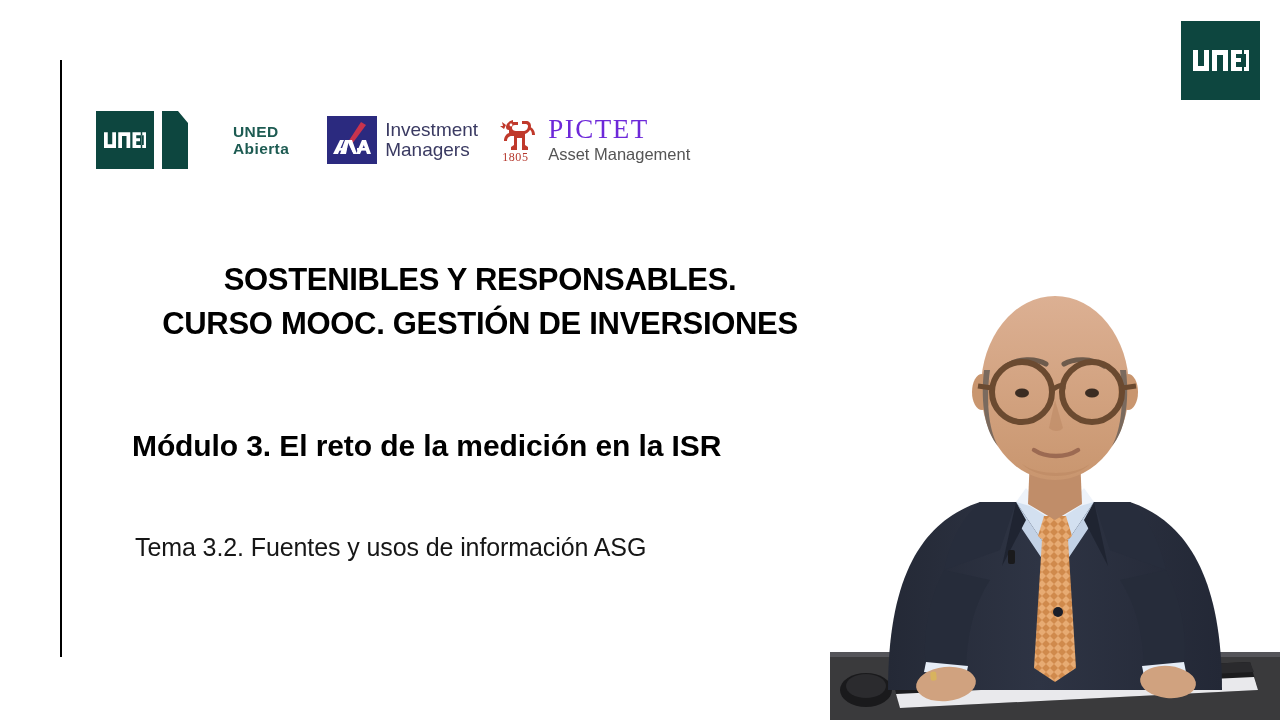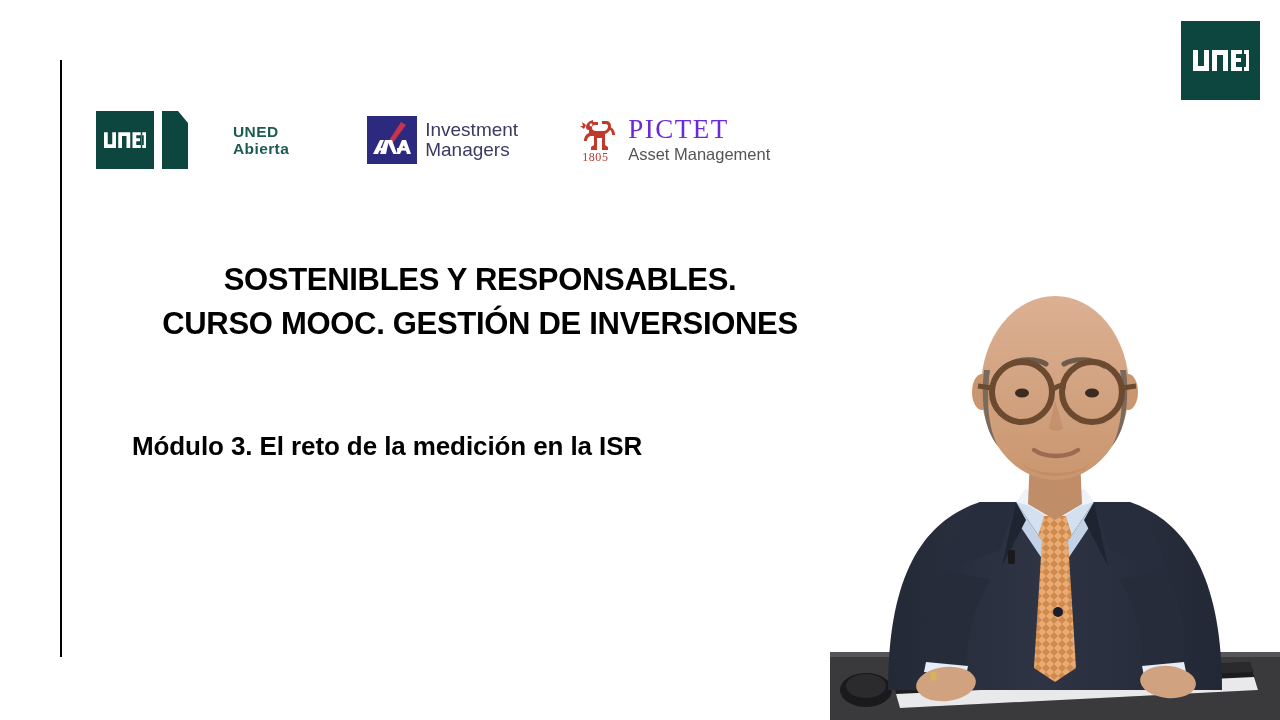--- a/index.html
+++ b/index.html
@@ -28,21 +28,21 @@
   .vrule {
     position:absolute; left:60px; top:60px;
     width:2px; height:597px;
     background:#000000;
   }
 
   
   .logo-strip {
     position:absolute; left:96px; top:108px;
     height:64px;
-    display:flex; align-items:center;gap:40px;
+    display:flex; align-items:center;
   }
 
   
   .uned-abierta { display:flex; align-items:center; }
   .ua-sq {
     width:58px; height:58px; background:#0d463f;
     display:flex; align-items:center; justify-content:center;
   }
   .ua-sq2 {
     width:60px; height:58px; background:#0d463f;
@@ -105,21 +105,21 @@
   .course-title {
     position:absolute; left:60px; top:258px; width:840px;
     text-align:center;
     color:#000000;
     font-size:31px; font-weight:bold; line-height:44px;
     letter-spacing:-0.3px;
   }
   .module-line {
     position:absolute; left:132px; top:428px;
     color:#000000;
-    font-size:26px; font-weight:bold; line-height:36px;
+    font-size:30px; font-weight:bold; line-height:36px;
     letter-spacing:-0.1px;
   }
   .topic-line {
     position:absolute; left:135px; top:529px;
     color:#161616;
     font-size:25px; font-weight:normal; line-height:36px;
     letter-spacing:-0.1px;
   }
 
   
@@ -219,20 +219,21 @@
 
   </div>
 
   <div class="course-title">
     <div>SOSTENIBLES Y RESPONSABLES.</div>
     <div>CURSO MOOC. GESTIÓN DE INVERSIONES</div>
   </div>
 
   <div class="module-line">Módulo 3. El reto de la medición en la ISR</div>
 
+  <div class="topic-line">Tema 3.2.  Fuentes y usos de información ASG</div>
 
   <div class="presenter">
     <svg width="450" height="500" viewBox="0 0 450 500">
       <defs>
         <linearGradient id="suitg" x1="0" y1="0" x2="1" y2="0">
           <stop offset="0%" stop-color="#242936"></stop>
           <stop offset="45%" stop-color="#2e3444"></stop>
           <stop offset="100%" stop-color="#232836"></stop>
         </linearGradient>
         <linearGradient id="skin" x1="0" y1="0" x2="0" y2="1">

